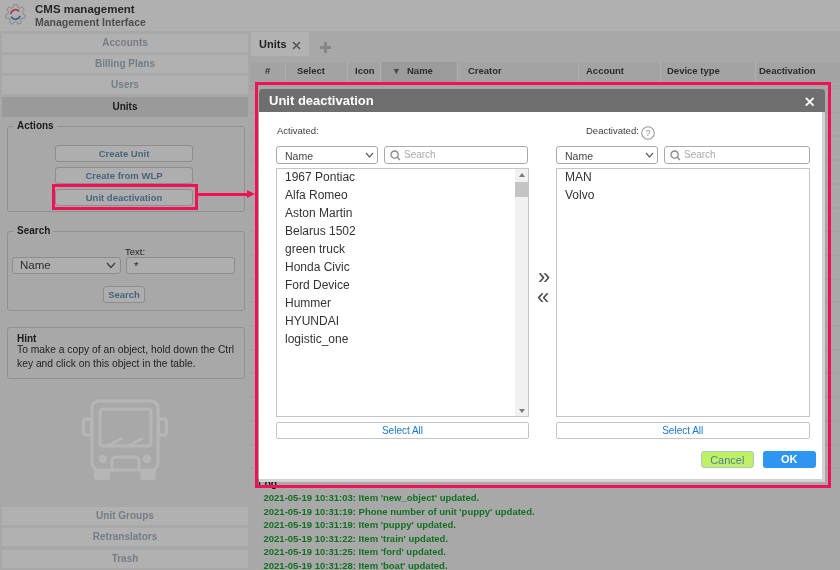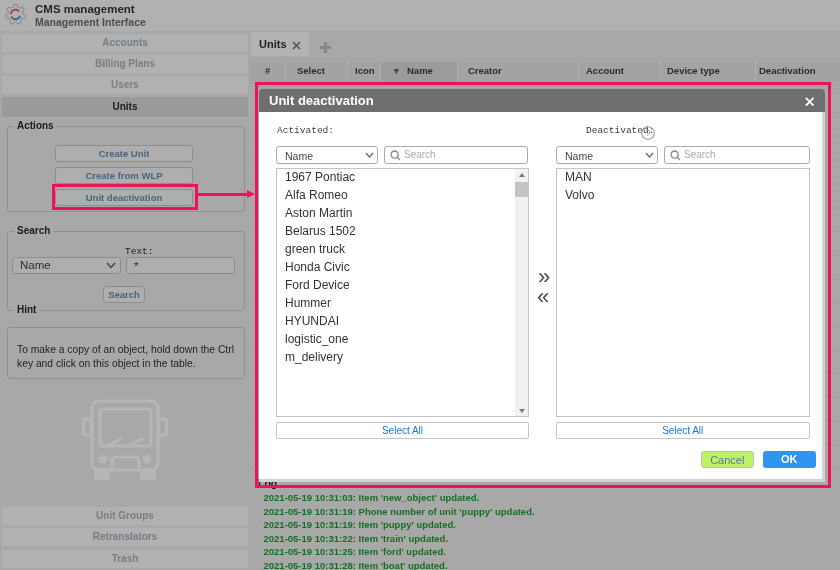--- a/index.html
+++ b/index.html
@@ -44,21 +44,21 @@
              border-left:8px solid #ef1257; border-top:4.8px solid transparent;
              border-bottom:4.8px solid transparent; }
 
   
   #dlg { left:259px; top:89px; width:566px; height:393px; }
   #dtitle { left:0; top:0; width:566px; height:23px; background:#6e6e6e;
             border-radius:4px 4px 0 0; }
   #dtitle span { position:absolute; left:10px; top:4px; color:#fff; font-size:13px; font-weight:bold; }
   #dbody { left:0; top:23px; width:566px; height:370px; background:#fff;
            border-right:3px solid #d2d2d2; border-bottom:3px solid #d2d2d2; }
-  .lbl { font-size:9.5px; color:#3d3d3d;font-family:Liberation Mono, monospace; }
+  .lbl { font-size:9.5px; color:#3d3d3d; }
   .dsel { border:1px solid #a9a9a9; border-radius:3px; background:#fff; height:18px; }
   .dsel span { position:absolute; left:8px; top:3px; font-size:10.5px; color:#444; }
   .list { border:1px solid #c4c4c4; background:#fff; }
   .li { height:18px; line-height:16.5px; padding-left:8px; font-size:12px; color:#333;
         white-space:nowrap; }
   .selall { border:1px solid #c4c4c4; border-radius:2px; height:17px; line-height:16px;
             text-align:center; font-size:10px; color:#1878d0; }
   .chev { font-size:22px; color:#4c4c4c; }
 </style>
 </head>
@@ -89,21 +89,21 @@
 <div class="abs lbl" style="left:14px;top:258px;color:#222;font-size:14px">Filter:</div>
 <div class="abs lbl" style="left:125px;top:246px;color:#222;font-size:9.5px">Text:</div>
 <div class="abs ctl" style="left:12px;top:257px;width:109px;height:17px;line-height:15px;padding-left:7px">Name</div>
 <svg class="abs" style="left:106px;top:262px" width="10" height="7" viewBox="0 0 10 7">
     <path d="M1,1 L5,5.5 L9,1" fill="none" stroke="#444" stroke-width="1.4"></path>
   </svg>
 <div class="abs ctl" style="left:126px;top:257px;width:109px;height:17px;line-height:17px;padding-left:7px">*</div>
 <div class="abs sbtn" style="left:103px;top:286px;width:42px;height:17px;line-height:15px">Search</div>
 
 <div class="abs fs" style="top:327px;height:52px"></div>
-<div class="abs leg" style="left:14px;top:304px">Hint</div>
+<div class="abs leg" style="left:14px;top:333px">Hint</div>
 <div class="abs" style="left:17px;top:343px;width:240px;font-size:10.3px;color:#1f1f1f;line-height:13.5px">To make a copy of an object, hold down the Ctrl<br>key and click on this object in the table.</div>
 
 <svg class="abs" style="left:78px;top:396px" width="94" height="88" viewBox="0 0 94 88">
   <g fill="none" stroke="#b6b6b6" stroke-width="3">
     <rect x="14" y="5" width="66" height="69" rx="7"></rect>
     <rect x="22" y="13" width="51" height="37" rx="3"></rect>
     <rect x="5.5" y="23" width="8" height="16" rx="2.5"></rect>
     <rect x="80.5" y="23" width="8" height="16" rx="2.5"></rect>
     <path d="M30,50 L44,42" stroke-width="2.8"></path>
     <path d="M51,50 L65,42" stroke-width="2.8"></path>
@@ -211,21 +211,20 @@
     <div class="li">1967 Pontiac</div>
     <div class="li">Alfa Romeo</div>
     <div class="li">Aston Martin</div>
     <div class="li">Belarus 1502</div>
     <div class="li">green truck</div>
     <div class="li">Honda Civic</div>
     <div class="li">Ford Device</div>
     <div class="li">Hummer</div>
     <div class="li">HYUNDAI</div>
     <div class="li">logistic_one</div>
-    <div class="li">m_delivery</div>
   </div>
 
   <div class="abs" style="left:256px;top:79.5px;width:13px;height:247px;background:#f1f1f1"></div>
   <div class="abs" style="left:256px;top:79.5px;width:13px;height:14px;background:#f1f1f1"></div>
   <svg class="abs" style="left:259.5px;top:84px" width="6" height="4" viewBox="0 0 6 4">
       <path d="M0,4 L3,0 L6,4 Z" fill="#7a7a7a"></path>
     </svg>
   <div class="abs" style="left:256px;top:93px;width:13px;height:14.5px;background:#c4c4c4"></div>
   <svg class="abs" style="left:259.5px;top:320px" width="6" height="4" viewBox="0 0 6 4">
       <path d="M0,0 L3,4 L6,0 Z" fill="#7a7a7a"></path>

